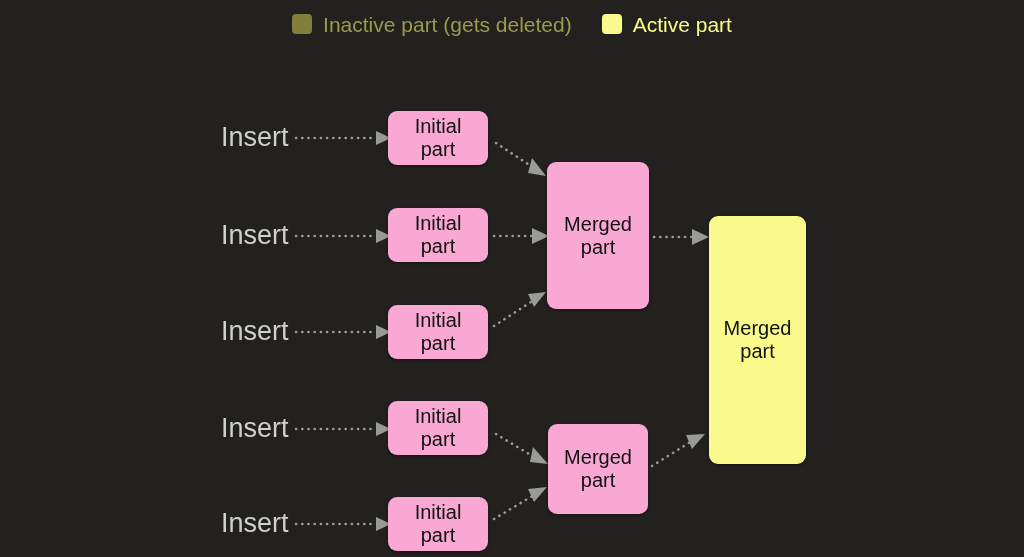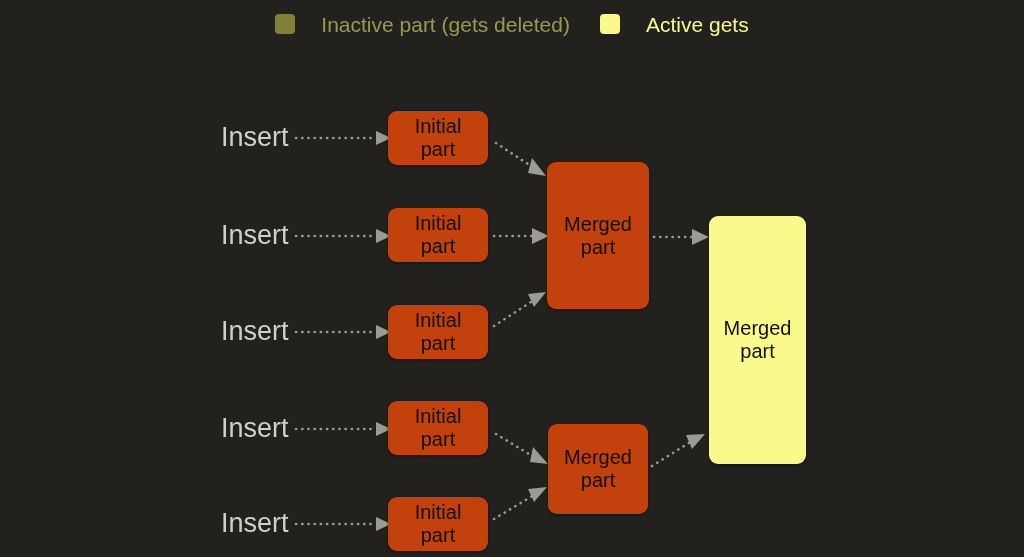--- a/index.html
+++ b/index.html
@@ -22,21 +22,21 @@
     width: 1024px;
     height: 48px;
     display: flex;
     align-items: center;
     justify-content: center;
     gap: 30px;
   }
   .legend-entry {
     display: flex;
     align-items: center;
-    gap: 26px;
+    gap: 11px;
   }
   .legend-swatch {
     width: 20px;
     height: 20px;
     border-radius: 4px;
     flex: none;
   }
   .legend-swatch.inactive { background: #80803c; }
   .legend-swatch.active   { background: #fafa8c; }
   .legend-label {
@@ -54,21 +54,21 @@
     display: flex;
     align-items: center;
     justify-content: center;
     text-align: center;
     border-radius: 9px;
     color: #111110;
     font-size: 20px;
     line-height: 23px;
     box-shadow: 0 1px 3px rgba(0,0,0,.45);
   }
-  .node.inactive { background: #c2410c; }
+  .node.inactive { background: #f9a8d4; }
   .node.active   { background: #fafa8c; }
   .node-label { white-space: pre-line; }
 
   .insert-label {
     position: absolute;
     color: #cfcfcb;
     font-size: 27px;
     line-height: 21px;
     white-space: nowrap;
   }
@@ -95,21 +95,21 @@
 
 <div id="stage">
 
   <div id="legend">
     <div class="legend-entry">
       <span class="legend-swatch inactive"></span>
       <span class="legend-label inactive">Inactive part (gets deleted)</span>
     </div>
     <div class="legend-entry">
       <span class="legend-swatch active"></span>
-      <span class="legend-label active">Active gets</span>
+      <span class="legend-label active">Active part</span>
     </div>
   </div>
 
   <svg id="wires" viewBox="0 0 1024 557" width="1024" height="557">
 
     <g>
       <path class="wire" d="M296,138 L376,138"></path>
       <polygon class="arrowhead" points="376,131 391,138 376,145"></polygon>
     </g>
     <g>

